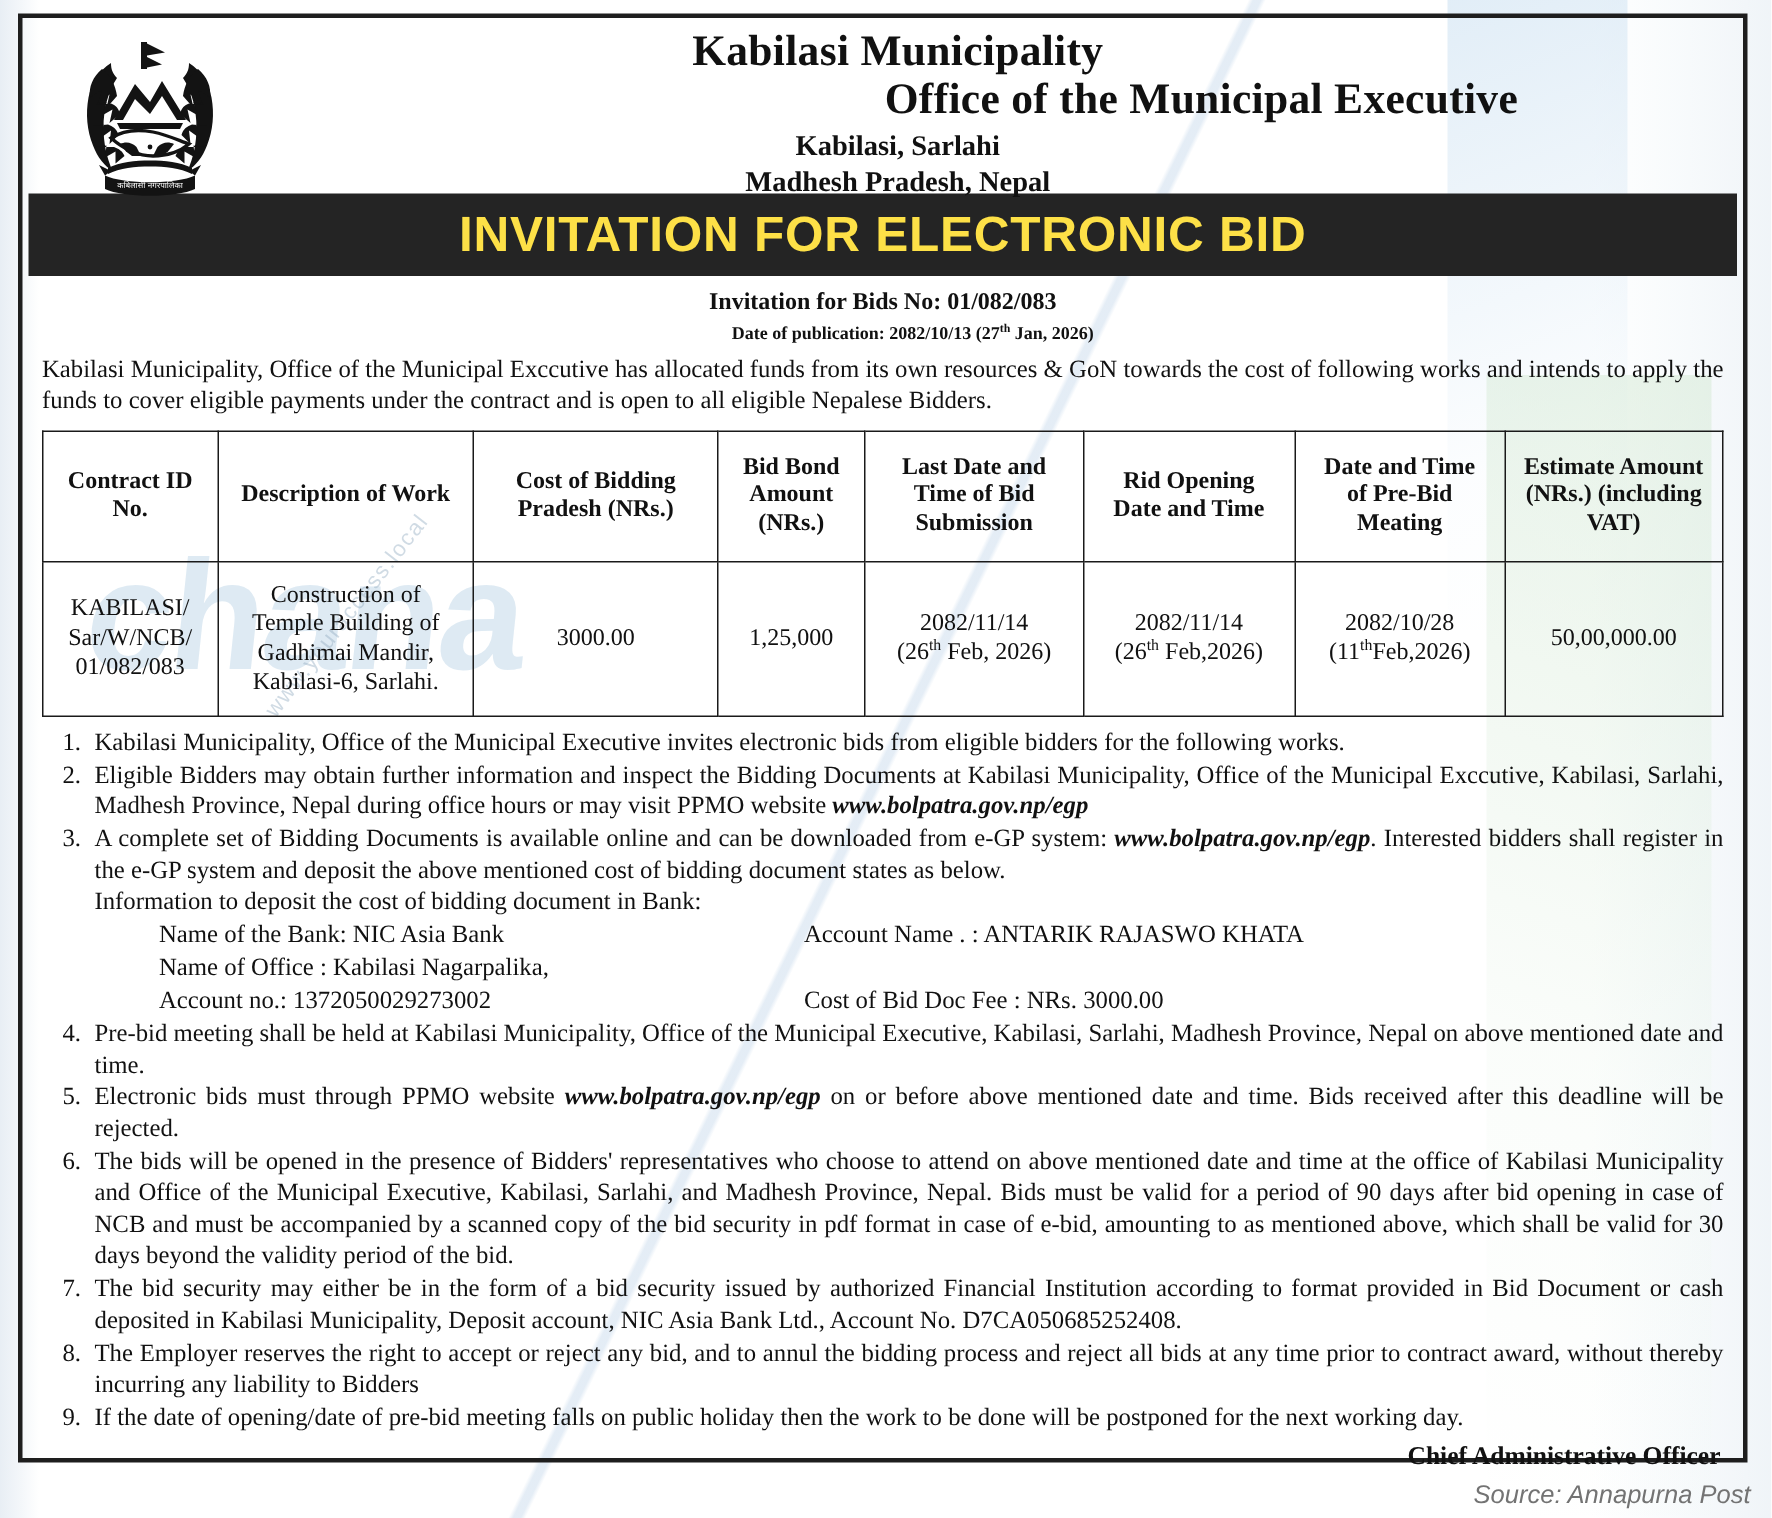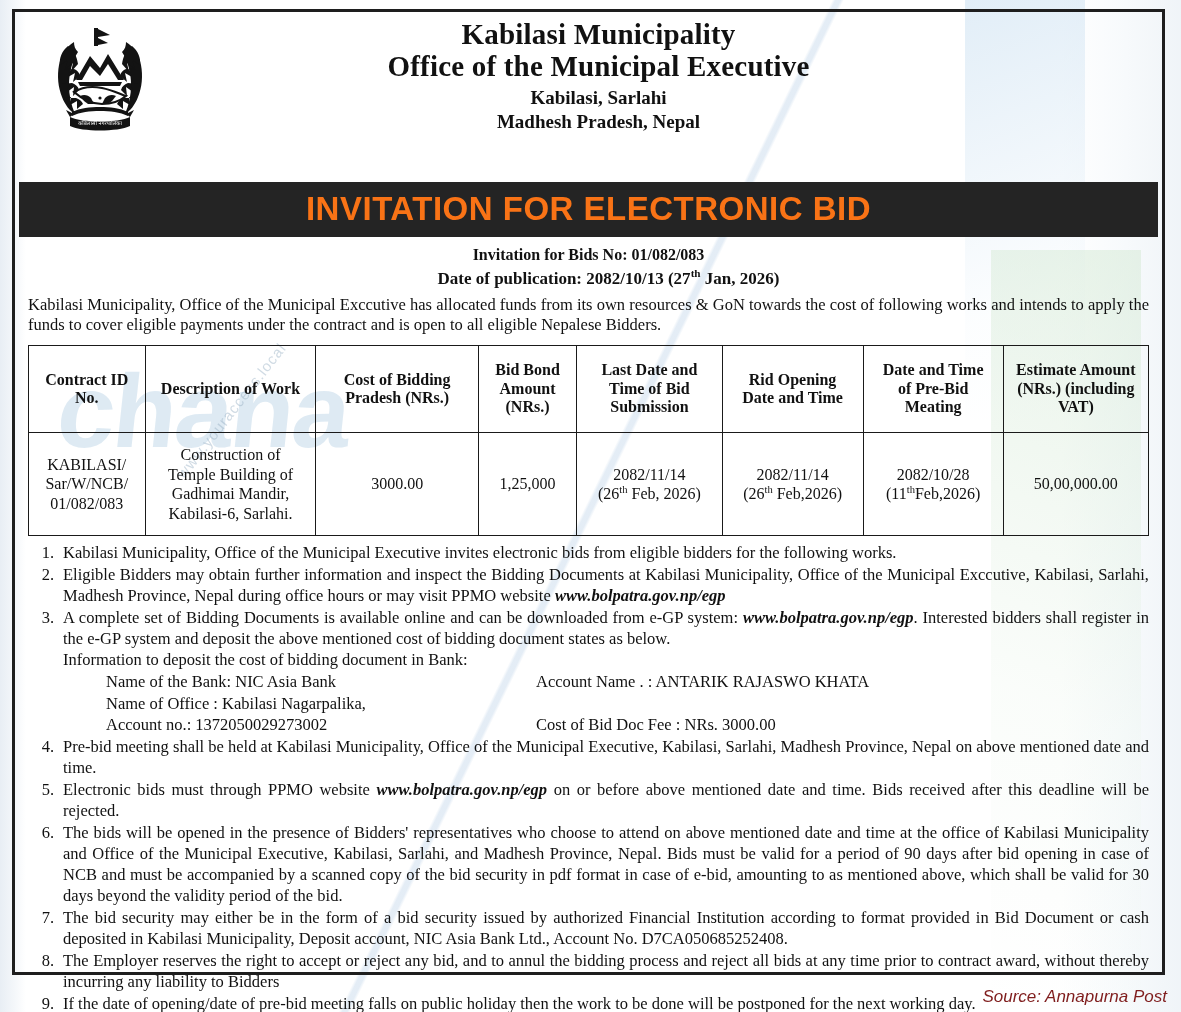--- a/index.html
+++ b/index.html
@@ -83,21 +83,21 @@
     box-sizing: border-box;
     background: transparent;
     z-index: 2;
   }
 
   
   .header {
     display: flex;
     align-items: flex-start;
     padding: 6px 0 0 0;
-    height: 170px;
+    height: 117px;
     box-sizing: border-box;
   }
   .emblem-wrap {
     width: 170px;
     display: flex;
     justify-content: center;
     padding-top: 6px;
   }
   .emblem {
     width: 112px;
@@ -112,56 +112,57 @@
     font-size: 29px;
     font-weight: bold;
     line-height: 1.12;
     letter-spacing: .2px;
   }
   .org-office {
     font-size: 29px;
     font-weight: bold;
     line-height: 1.12;
     letter-spacing: .2px;
+    text-align: right;
   }
   .org-place {
     font-size: 19px;
     font-weight: bold;
     line-height: 1.25;
     margin-top: 3px;
   }
   .org-region {
     font-size: 19px;
     font-weight: bold;
     line-height: 1.25;
   }
 
   
   .banner {
     background: #242424;
-    color: #f97316;
+    color: #fde047;
     text-align: center;
     font-family: "Liberation Sans", sans-serif;
     font-weight: bold;
     font-size: 33px;
     letter-spacing: .5px;
     padding: 8px 0 9px 0;
     margin: 0 4px;
   }
 
   
   .inv-no {
     text-align: center;
     font-size: 16px;
     font-weight: bold;
     margin-top: 9px;
   }
   .pub-date {
     text-align: center;
-    font-size: 17px;
+    font-size: 12px;
     font-weight: bold;
     margin-top: 3px;
     padding-left: 40px;
   }
   .intro {
     font-size: 16.5px;
     line-height: 1.26;
     text-align: justify;
     padding: 6px 13px 0 13px;
   }
@@ -248,21 +249,21 @@
   }
 
   
   .source {
     position: absolute;
     right: 14px;
     top: 987px;
     font-family: "Liberation Sans", sans-serif;
     font-style: italic;
     font-size: 17px;
-    color: #7f1d1d;
+    color: #737373;
     z-index: 3;
   }
 </style>
 </head>
 <body>
 
 <div class="bg-tint tint-left"></div>
 <div class="bg-tint tint-right"></div>
 <div class="bg-tint tint-blue"></div>
 <div class="bg-tint tint-green"></div>

